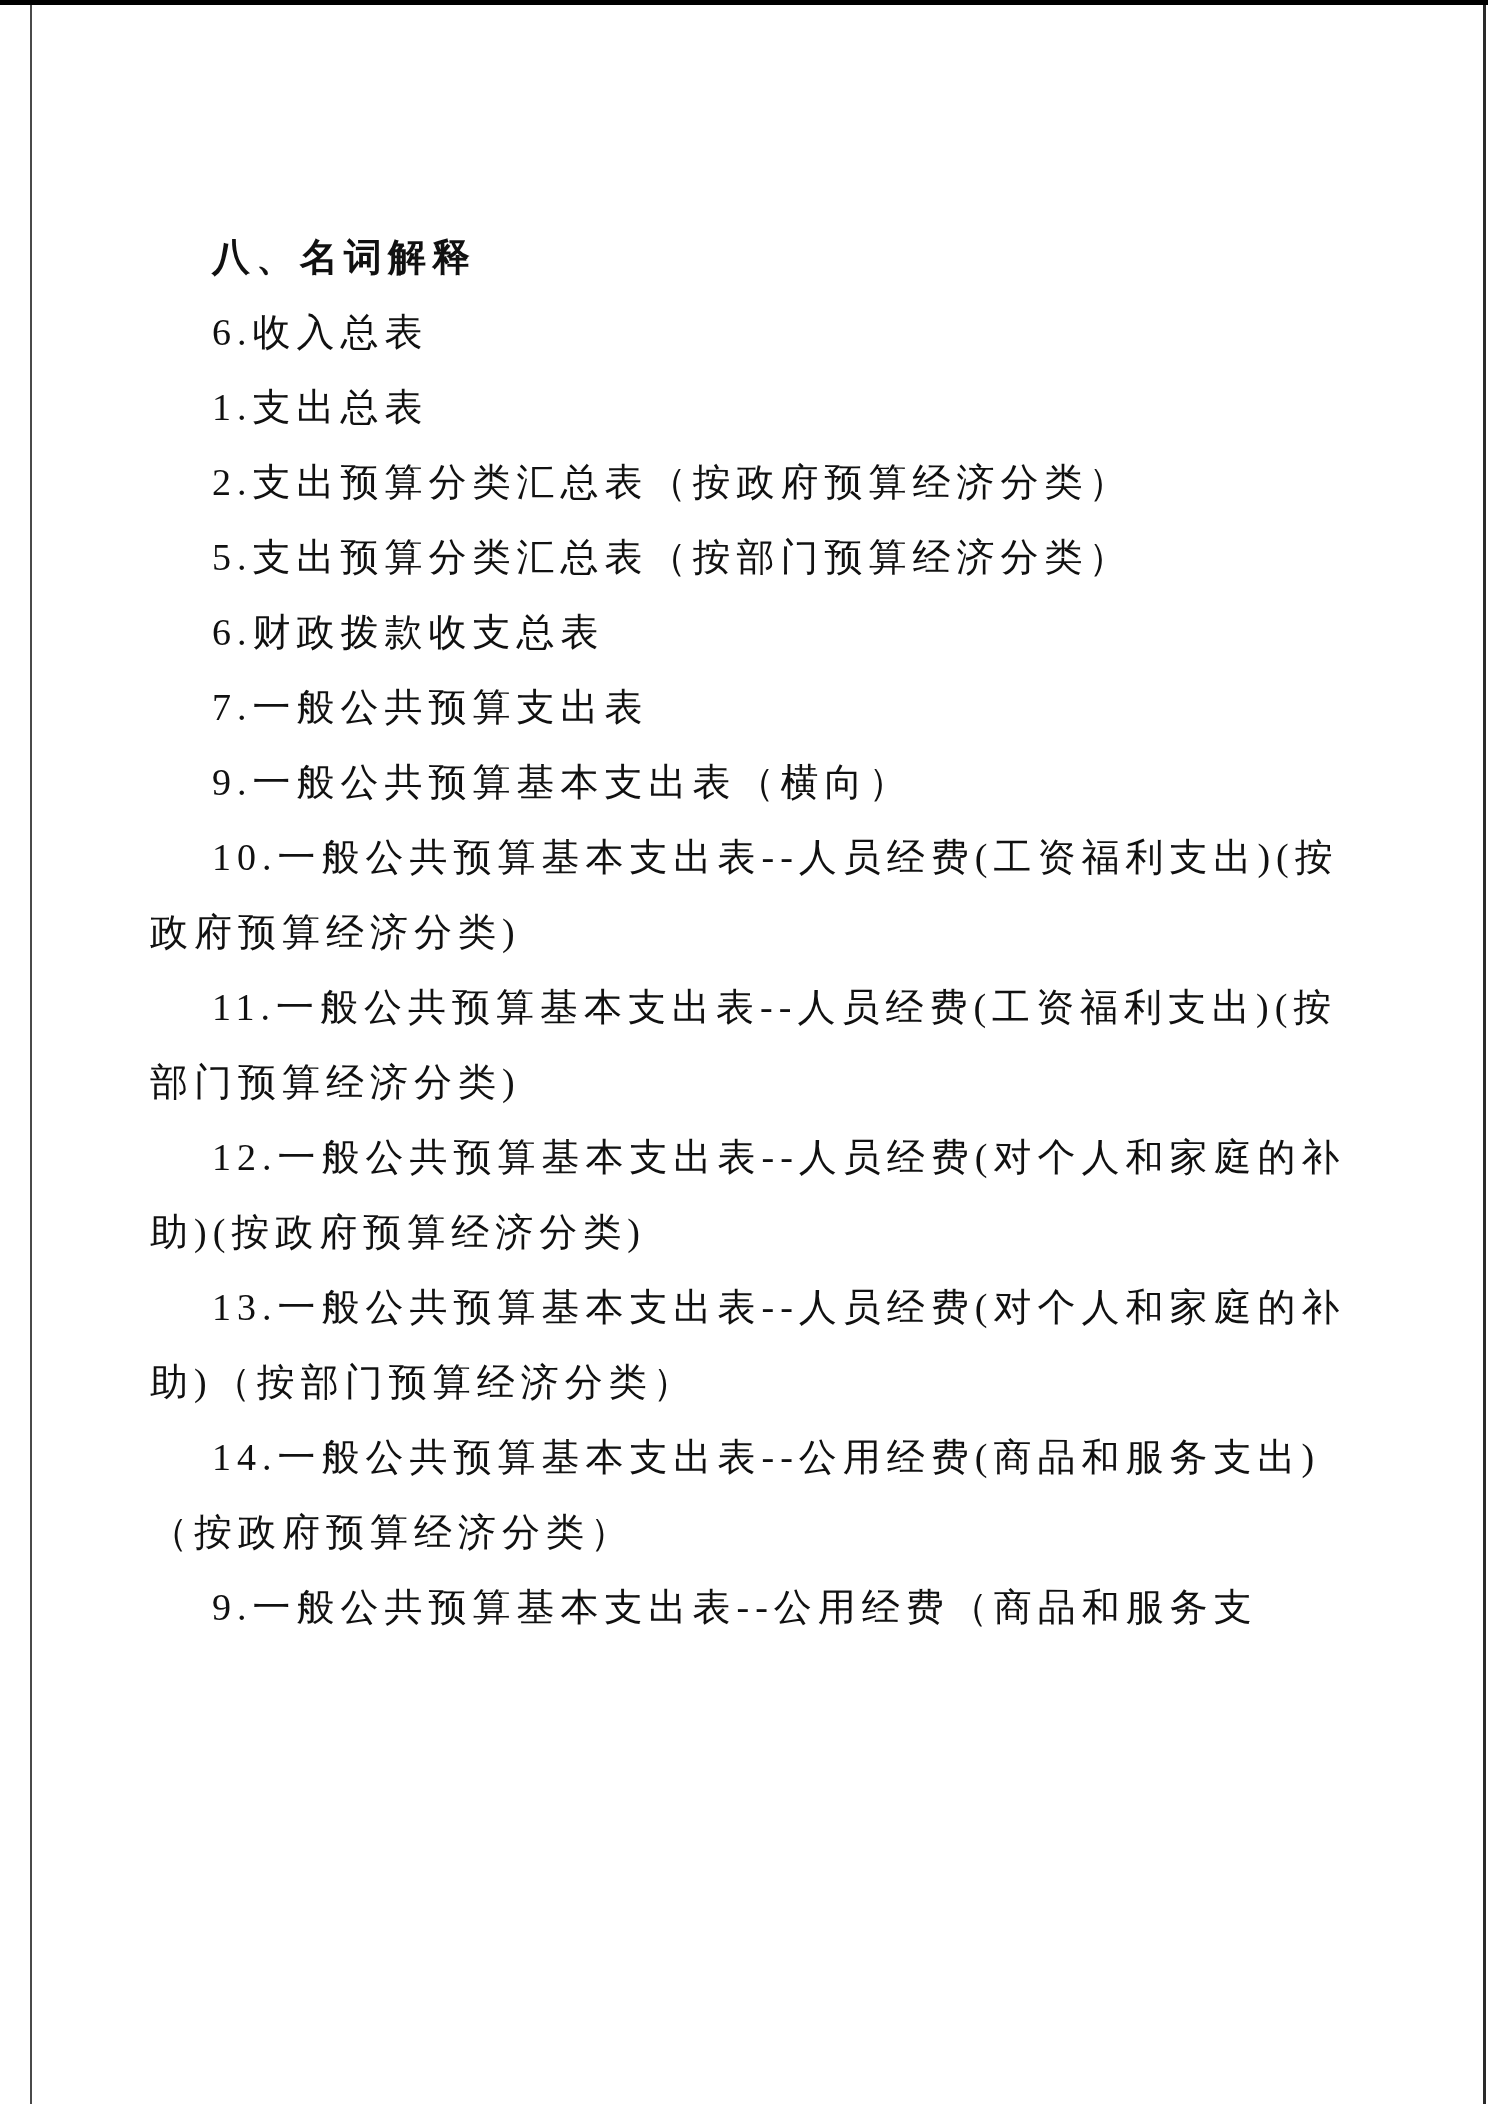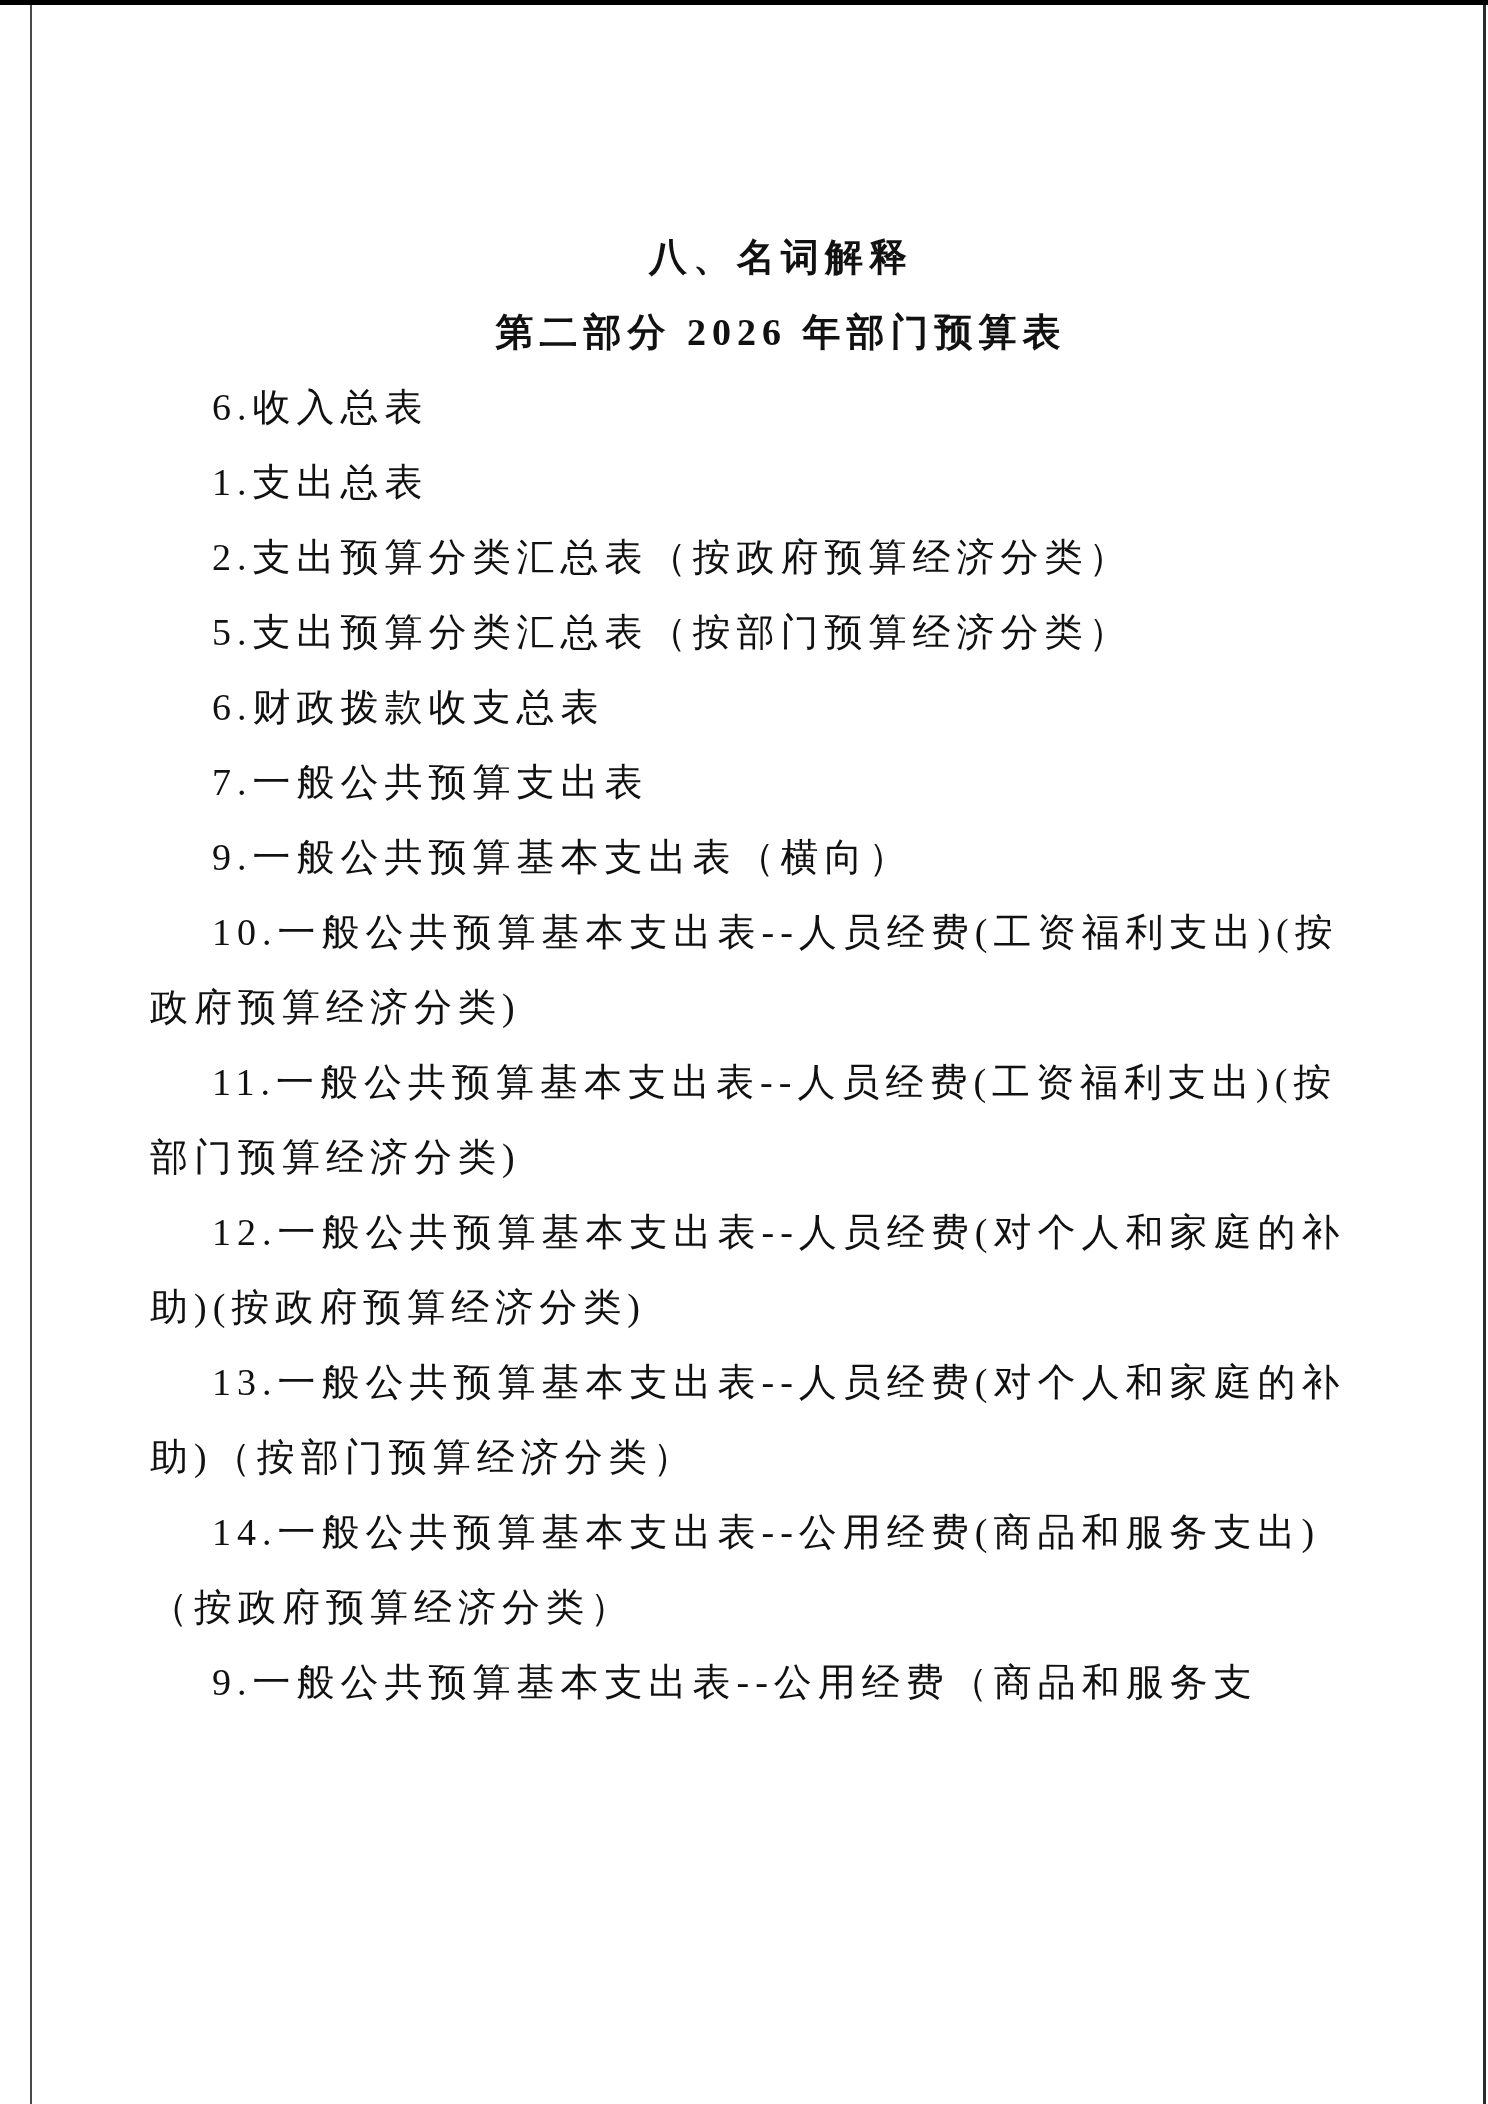--- a/index.html
+++ b/index.html
@@ -45,33 +45,31 @@
     line-height: 75px;
     font-size: 38px;
     letter-spacing: 6px;
     white-space: nowrap;
   }
   .line.indent {
     padding-left: 62px;
   }
   .line.bold {
     font-weight: bold;
-    text-align: center;
   }
 </style>
 </head>
 <body>
 
 <div class="page">
   <div class="top-border"></div>
   <div class="left-border"></div>
   <div class="right-border"></div>
   <div class="content" id="content">
       <div class="line indent bold">八、名词解释</div>
-      <div class="line indent bold">第二部分 2026 年部门预算表</div>
       <div class="line indent">6.收入总表</div>
       <div class="line indent">1.支出总表</div>
       <div class="line indent">2.支出预算分类汇总表（按政府预算经济分类）</div>
       <div class="line indent">5.支出预算分类汇总表（按部门预算经济分类）</div>
       <div class="line indent">6.财政拨款收支总表</div>
       <div class="line indent">7.一般公共预算支出表</div>
       <div class="line indent">9.一般公共预算基本支出表（横向）</div>
       <div class="line indent">10.一般公共预算基本支出表--人员经费(工资福利支出)(按</div>
       <div class="line">政府预算经济分类)</div>
       <div class="line indent">11.一般公共预算基本支出表--人员经费(工资福利支出)(按</div>

